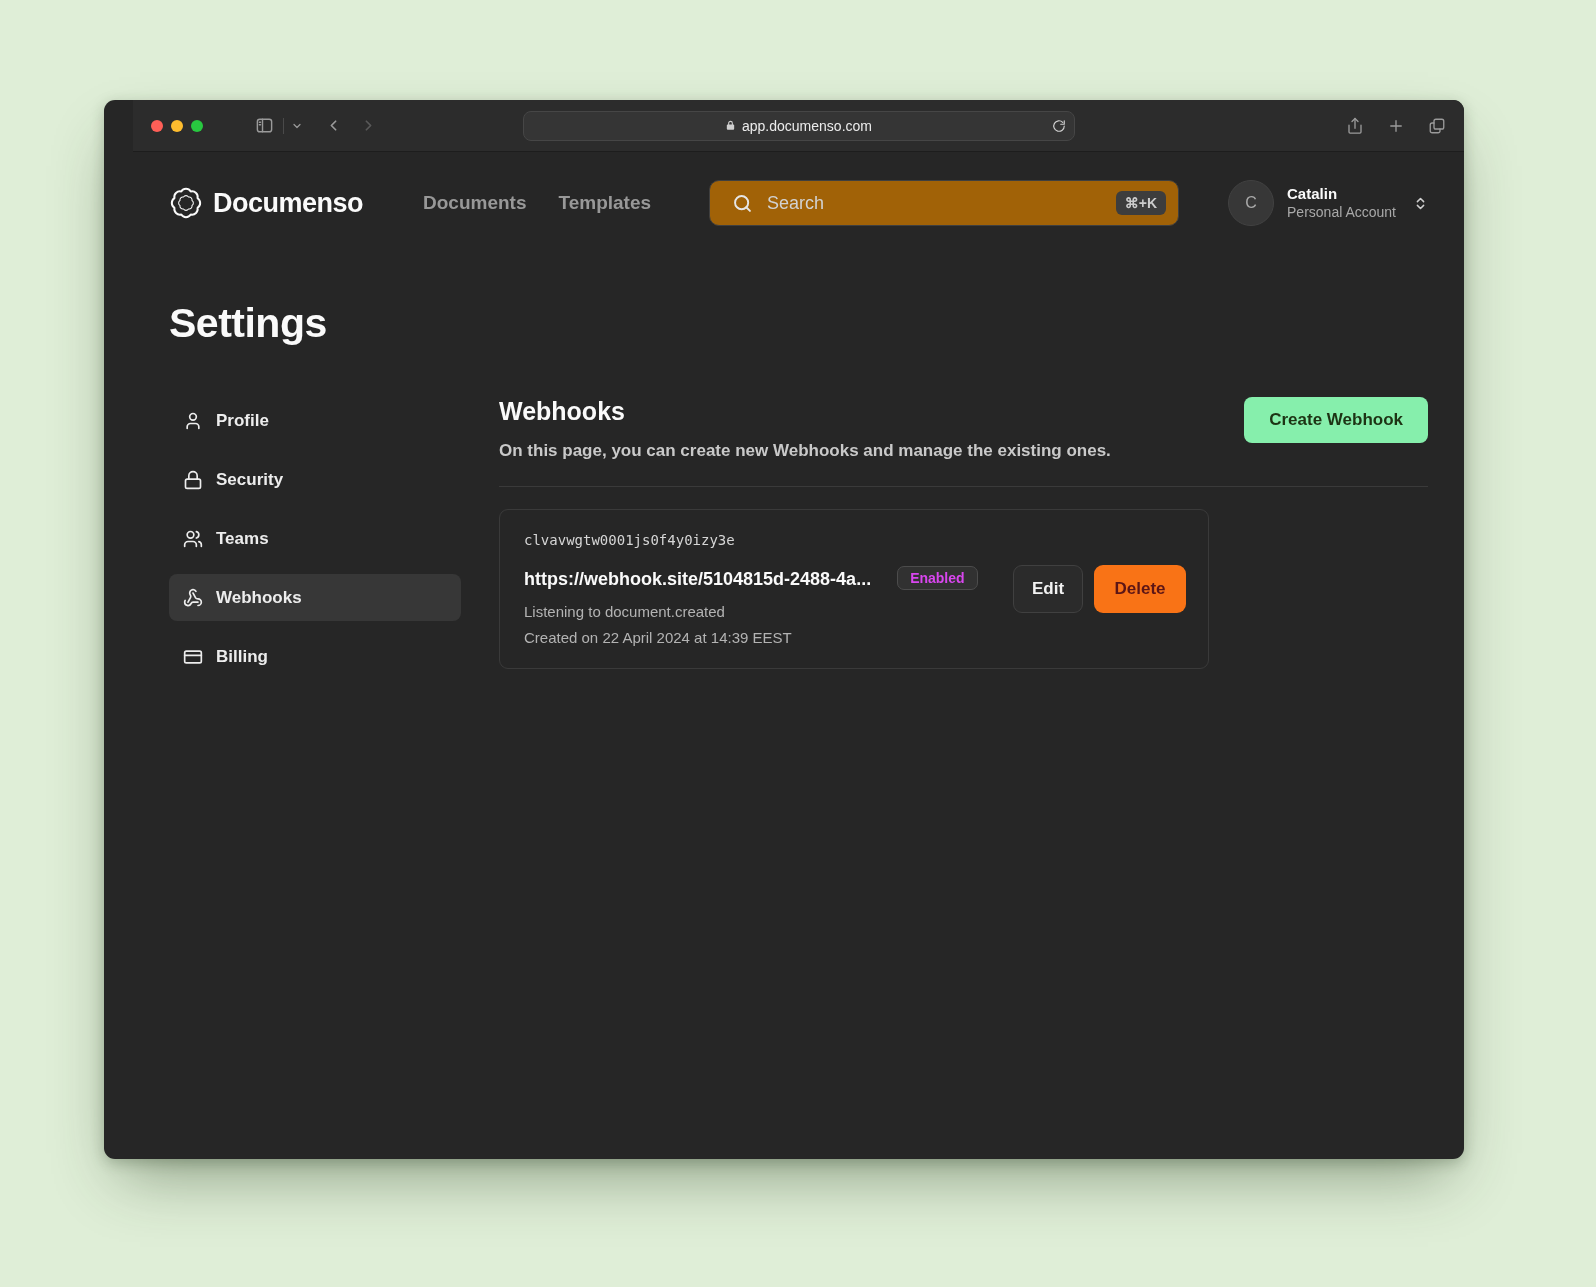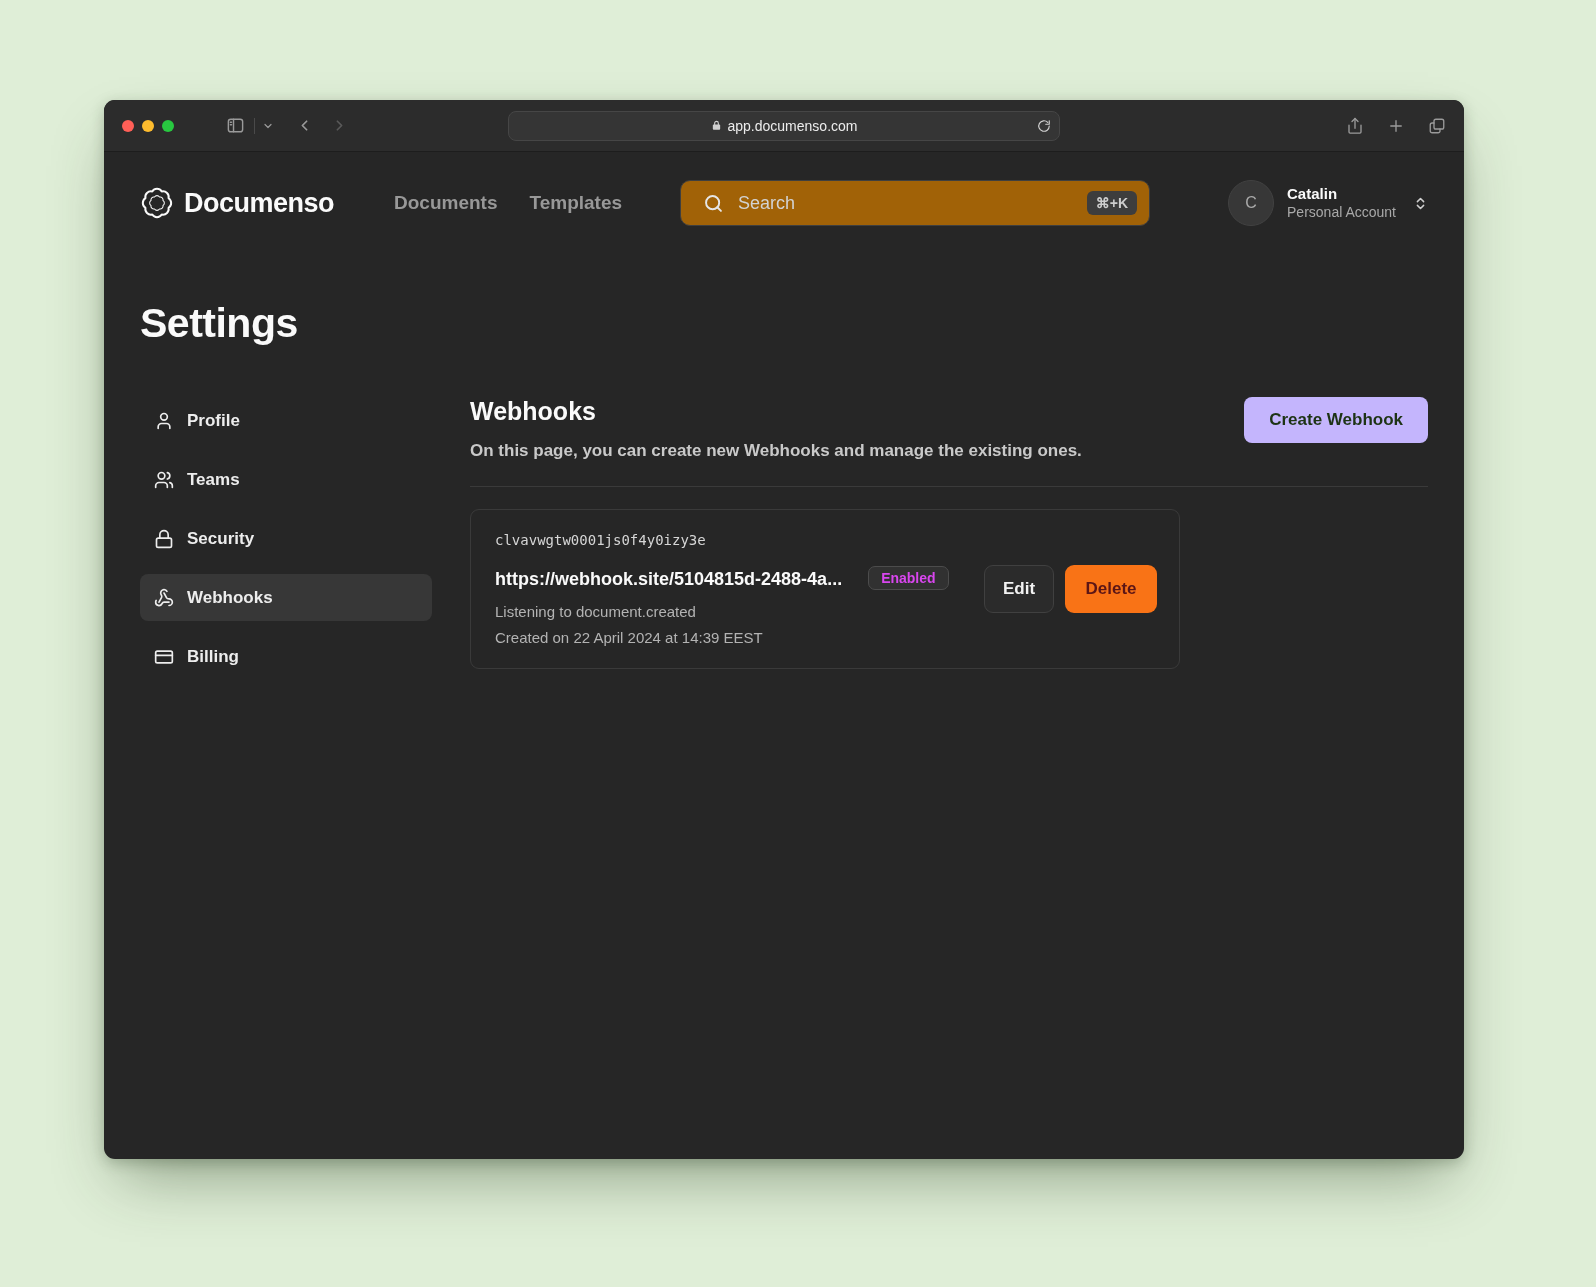--- a/index.html
+++ b/index.html
@@ -13,20 +13,21 @@
   svg { display:block; }
 
   
   .window {
     position:absolute; left:104px; top:100px;
     width:1360px; height:1059px;
     background:#262626;
     border-radius:11px;
     box-shadow:0 30px 60px -15px rgba(40,60,30,.45), 0 4px 14px rgba(40,60,30,.25);
     overflow:hidden;
+    padding-left:29px;
   }
 
   
   .toolbar {
     height:52px; background:#2c2c2c;
     border-bottom:1px solid #1d1d1d;
     display:flex; align-items:center;
     padding:0 18px; position:relative;
   }
   .traffic { display:flex; gap:8px; align-items:center; }
@@ -112,21 +113,21 @@
   .s-item .ic { color:#ededed; width:20px; }
   .s-item.active { background:#373737; }
 
   
   .main { flex:1; min-width:0; }
   .main-head { display:flex; align-items:flex-start; }
   .mh-text h2 { color:#fafafa; font-size:25px; font-weight:700; }
   .mh-text p { color:#c9c9c9; font-size:17px; margin-top:15px;font-weight:bold; }
   .create-btn {
     margin-left:auto;
-    background:#c4b5fd; color:#1d3314;
+    background:#86efac; color:#1d3314;
     border:none; border-radius:8px;
     height:46px; padding:0 25px;
     font-size:17px; font-weight:600;
     font-family:"Liberation Sans", sans-serif;
     cursor:pointer;
   }
   .divider { border:none; border-top:1px solid #3a3a3a; margin-top:25px; }
 
   .card {
     margin-top:22px; width:710px;
@@ -302,36 +303,36 @@
             <svg width="20" height="20" viewBox="0 0 24 24" fill="none" stroke="currentColor" stroke-width="2" stroke-linecap="round" stroke-linejoin="round">
                 <path d="M19 21v-2a4 4 0 0 0-4-4H9a4 4 0 0 0-4 4v2"></path>
                 <circle cx="12" cy="7" r="4"></circle>
               </svg>
           </span>
           <span>Profile</span>
         </div>
         <div class="s-item">
           <span class="ic">
             <svg width="20" height="20" viewBox="0 0 24 24" fill="none" stroke="currentColor" stroke-width="2" stroke-linecap="round" stroke-linejoin="round">
+                <rect width="18" height="11" x="3" y="11" rx="2"></rect>
+                <path d="M7 11V7a5 5 0 0 1 10 0v4"></path>
+              </svg>
+          </span>
+          <span>Security</span>
+        </div>
+        <div class="s-item">
+          <span class="ic">
+            <svg width="20" height="20" viewBox="0 0 24 24" fill="none" stroke="currentColor" stroke-width="2" stroke-linecap="round" stroke-linejoin="round">
                 <path d="M16 21v-2a4 4 0 0 0-4-4H6a4 4 0 0 0-4 4v2"></path>
                 <circle cx="9" cy="7" r="4"></circle>
                 <path d="M22 21v-2a4 4 0 0 0-3-3.87"></path>
                 <path d="M16 3.13a4 4 0 0 1 0 7.75"></path>
               </svg>
           </span>
           <span>Teams</span>
-        </div>
-        <div class="s-item">
-          <span class="ic">
-            <svg width="20" height="20" viewBox="0 0 24 24" fill="none" stroke="currentColor" stroke-width="2" stroke-linecap="round" stroke-linejoin="round">
-                <rect width="18" height="11" x="3" y="11" rx="2"></rect>
-                <path d="M7 11V7a5 5 0 0 1 10 0v4"></path>
-              </svg>
-          </span>
-          <span>Security</span>
         </div>
         <div class="s-item active">
           <span class="ic">
             <svg width="20" height="20" viewBox="0 0 24 24" fill="none" stroke="currentColor" stroke-width="2" stroke-linecap="round" stroke-linejoin="round">
                 <path d="M18 16.98h-5.99c-1.1 0-1.95.94-2.48 1.9A4 4 0 0 1 2 17c.01-.7.2-1.4.57-2"></path>
                 <path d="m6 17 3.13-5.78c.53-.97.1-2.18-.5-3.1a4 4 0 1 1 6.89-4.06"></path>
                 <path d="m12 6 3.13 5.73C15.66 12.7 16.9 13 18 13a4 4 0 0 1 0 8"></path>
               </svg>
           </span>
           <span>Webhooks</span>

